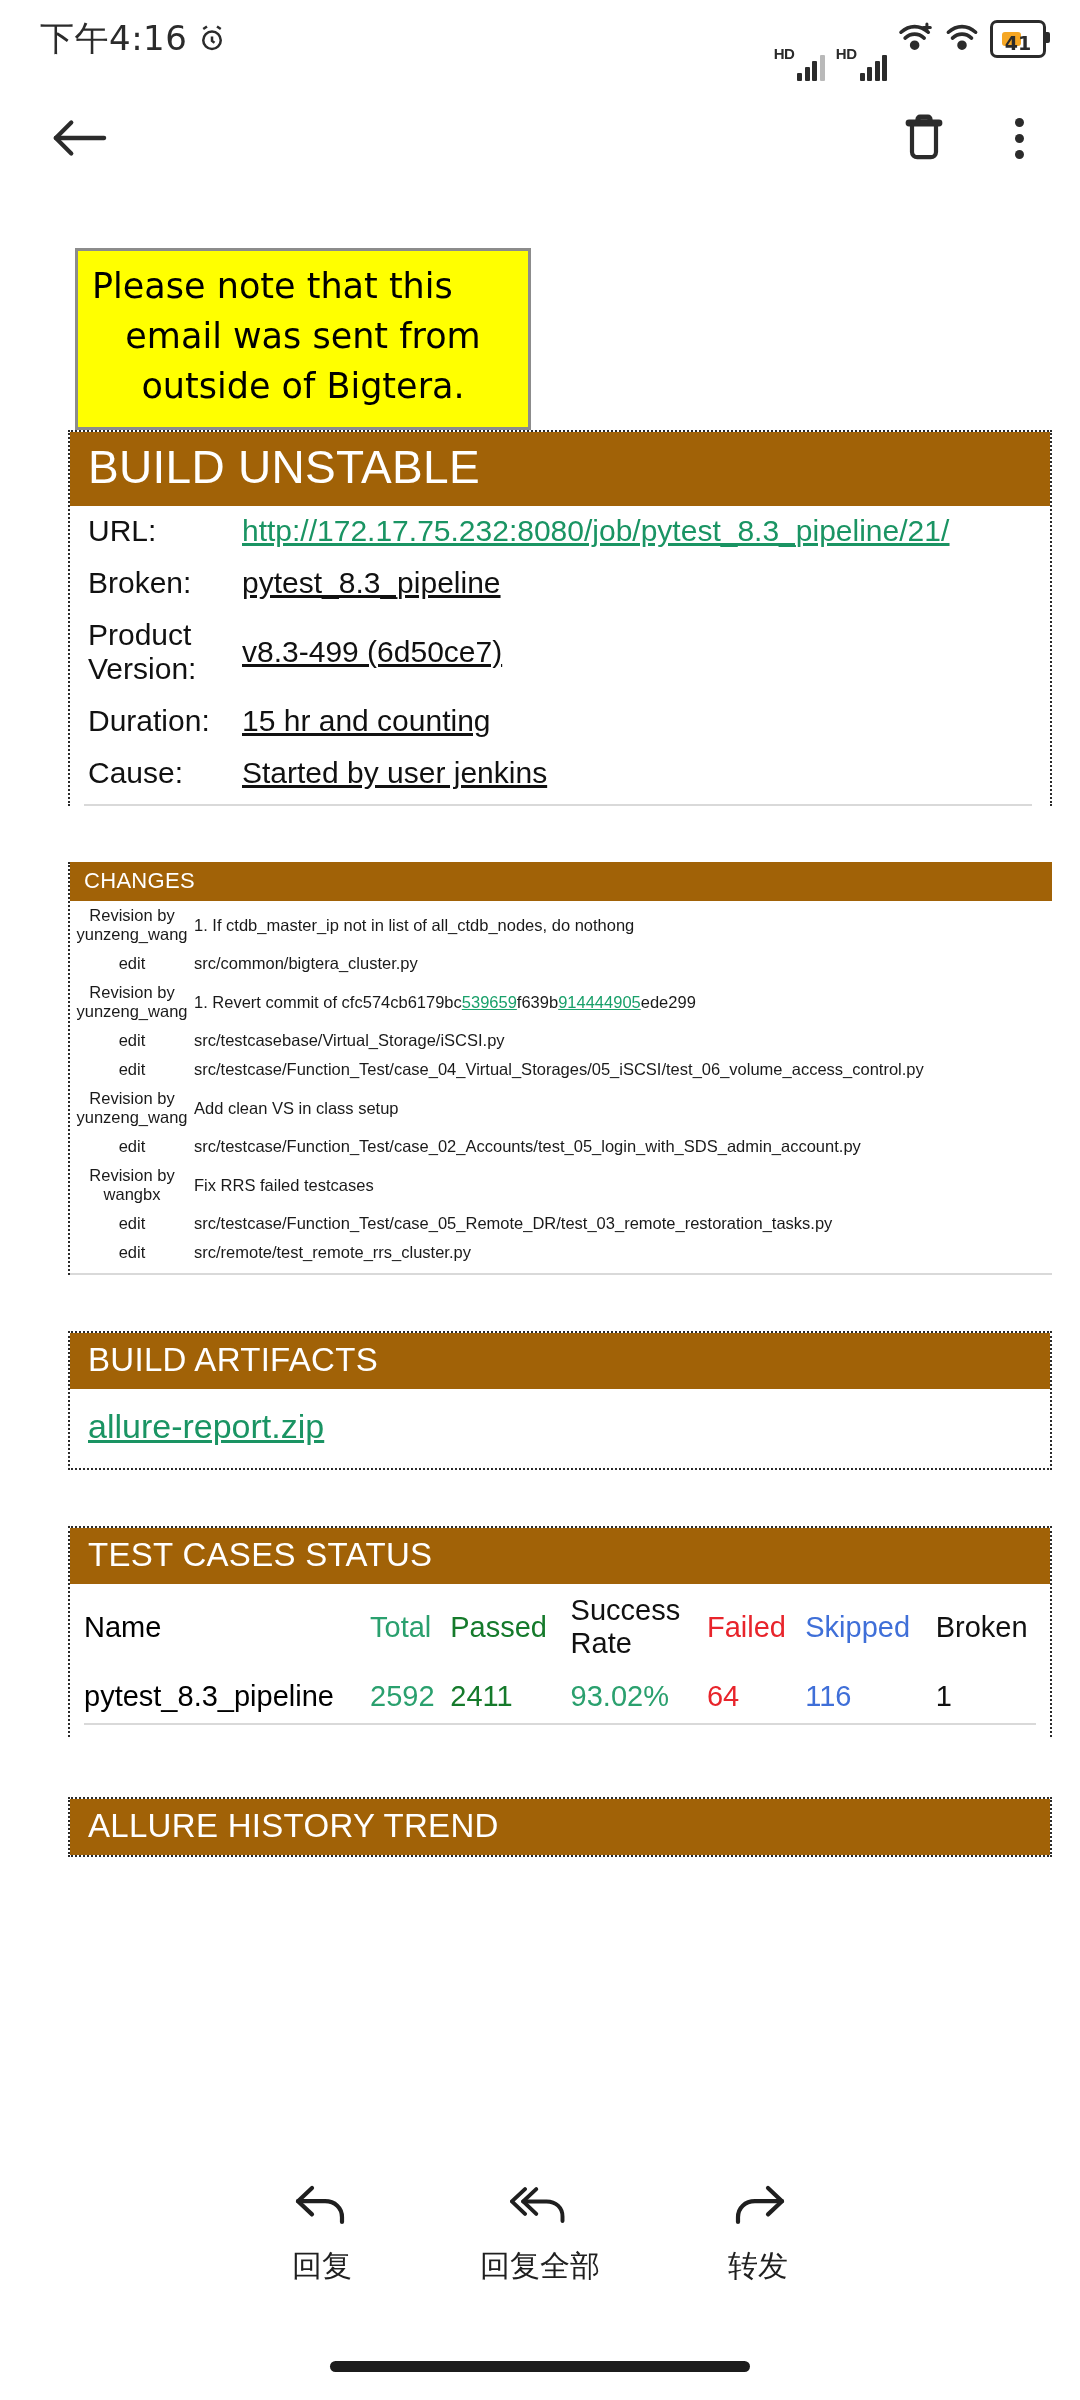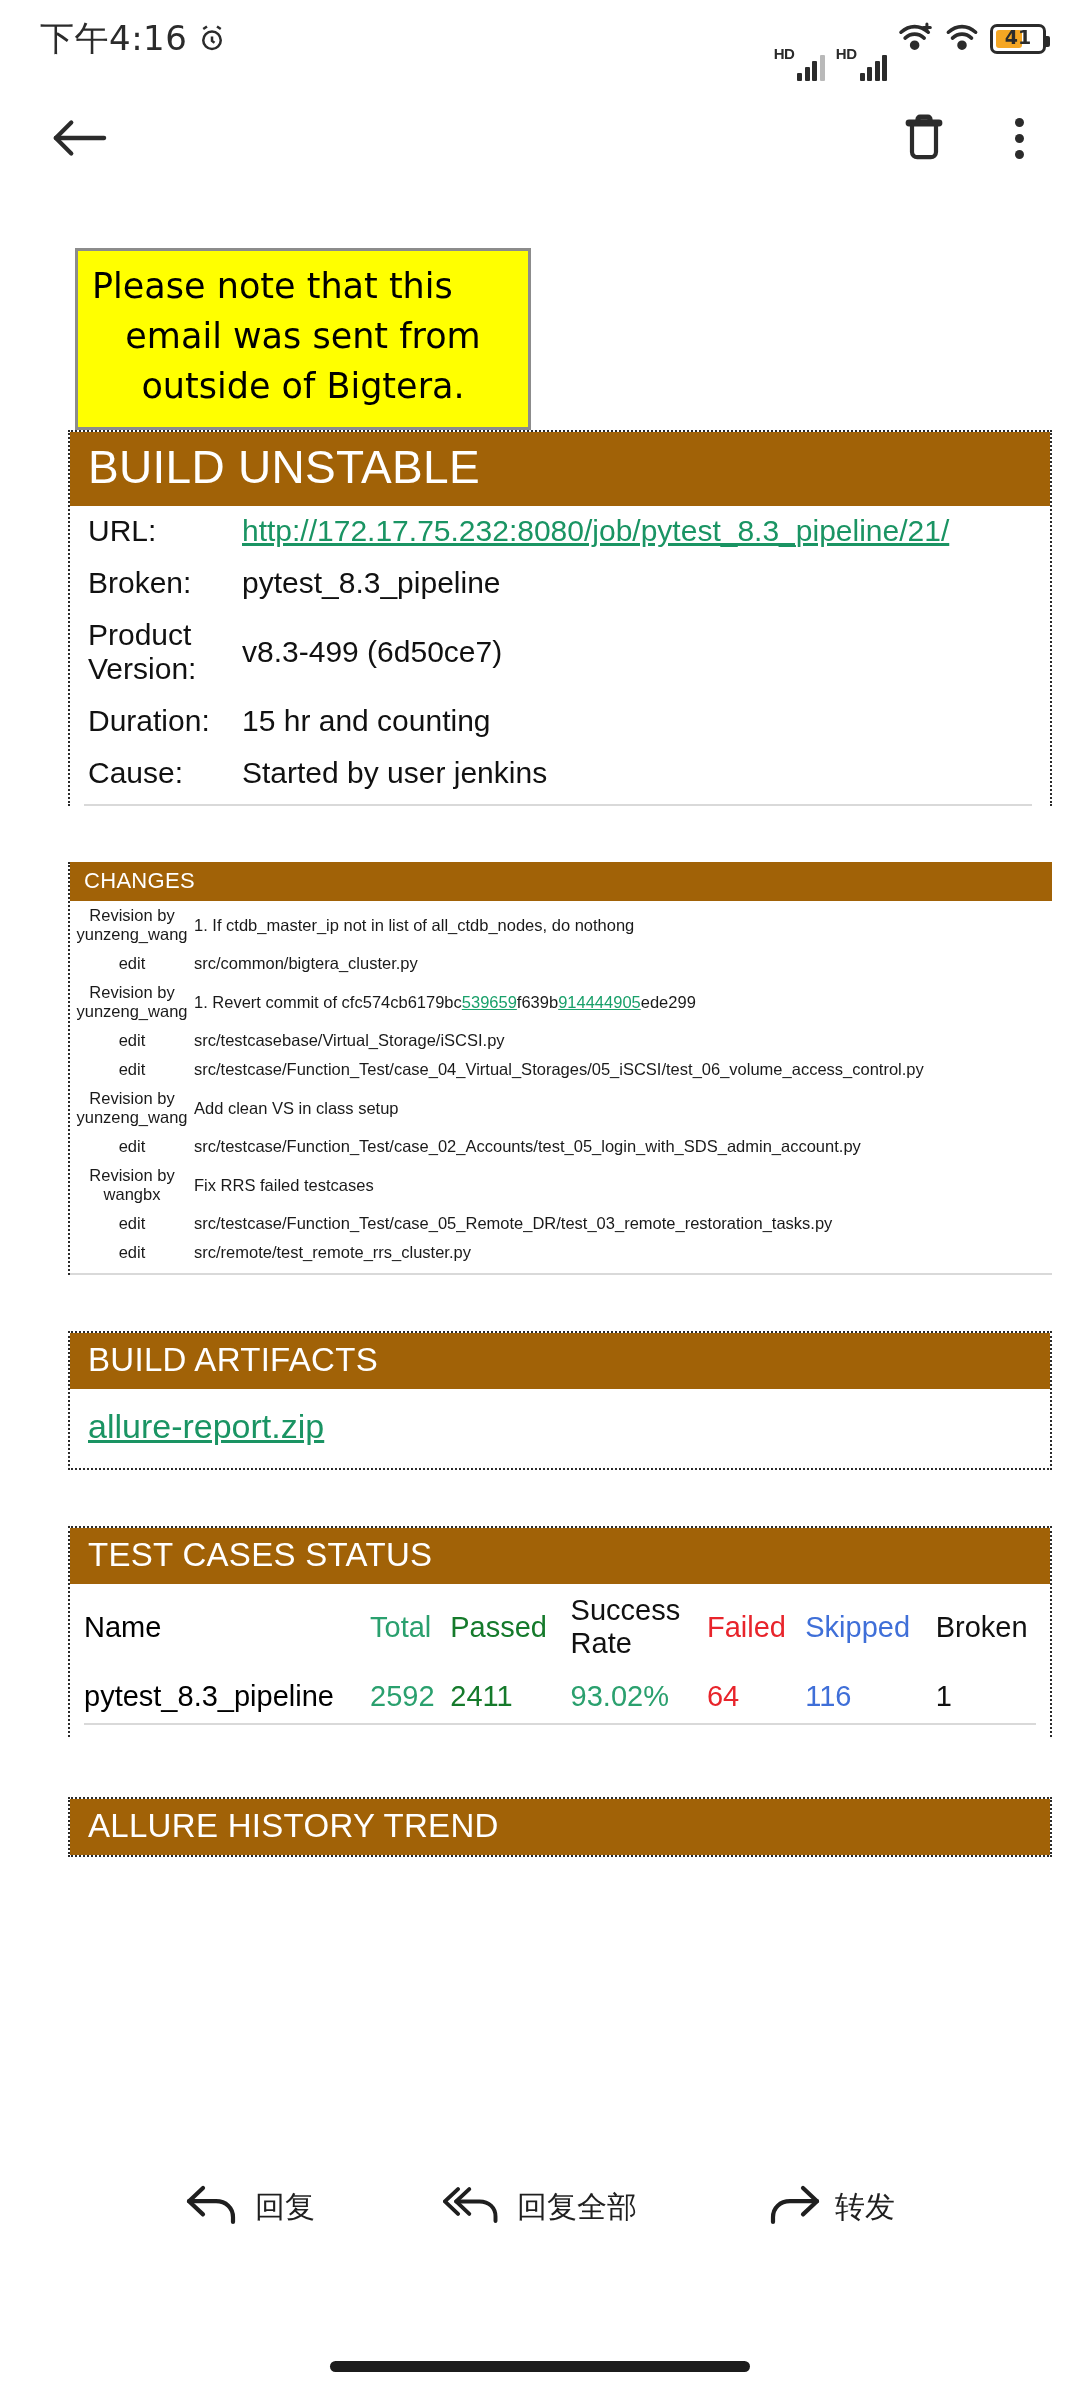--- a/index.html
+++ b/index.html
@@ -31,22 +31,22 @@
     line-height: 1; margin-bottom: 20px; color:#2b2b2b;
   }
   .bars { display: flex; align-items: flex-end; gap: 2.5px; height: 30px; }
   .bars i { width: 5px; background: #2b2b2b; border-radius: 1px; display:block; }
   .bars i:nth-child(1){ height: 8px; }
   .bars i:nth-child(2){ height: 14px; }
   .bars i:nth-child(3){ height: 20px; }
   .bars i:nth-child(4){ height: 26px; }
   .bars.dim i:nth-child(4){ background:#b9b9b9; }
   .battery {
-    width: 56px; height: 30px; border: 3px solid #2b2b2b; border-radius: 7px;
-    position: relative; display: flex; align-items: flex-end; padding: 3px;
+    width: 56px; height: 38px; border: 3px solid #2b2b2b; border-radius: 7px;
+    position: relative; display: flex; align-items: flex-start; padding: 9px;
   }
   .battery:after {
     content:""; position: absolute; right: -7px; top: 9px;
     width: 4px; height: 11px; background: #2b2b2b; border-radius: 0 2px 2px 0;
   }
   .battery .fill {
     background: #f5a623; height: 100%; width: 58%; border-radius: 3px;
     display:flex; align-items:center; justify-content:center;
   }
   .battery .lvl {
@@ -109,21 +109,21 @@
     padding: 10px 0 13px 18px;
   }
 
   
   table.info { width: 100%; border-collapse: collapse; }
   table.info td {
     font-size: 30px; color: #111; padding: 8px 0 10px 0;
     vertical-align: middle; font-family: "Liberation Sans", sans-serif;
   }
   table.info td.k { width: 168px; padding-left: 18px; }
-  table.info td.v { padding-left: 4px; }
+  table.info td.v { padding-left: 4px; text-decoration: underline; }
   .link { color: #1a9463; text-decoration: underline; word-break: break-all; }
   .info-rule { border-bottom: 2px solid #d9d9d9; margin: 4px 18px 0 14px; }
 
   
   table.changes { width: 100%; border-collapse: collapse; background: #fff; }
   table.changes td {
     font-size: 16.5px; color: #1a1a1a; padding: 5px 0;
     vertical-align: middle; line-height: 19px;
   }
   table.changes td.who {
@@ -162,21 +162,21 @@
   .gap-md { height: 56px; }
   .gap-lg { height: 60px; }
 
   
   .actionbar {
     position: absolute; left: 0; right: 0; bottom: 0;
     height: 270px; background: #ffffff;
     display: flex; align-items: flex-start; justify-content: center;
     gap: 128px; padding-top: 52px;
   }
-  .action { display: flex; flex-direction: row; align-items: center; gap: 14px; }
+  .action { display: flex; flex-direction: column; align-items: center; gap: 14px; }
   .action-label {
     font-size: 30px; color: #1f1f1f;
     font-family: "DejaVu Sans", sans-serif;
   }
   .homebar {
     position: absolute; bottom: 28px; left: 50%; transform: translateX(-50%);
     width: 420px; height: 11px; border-radius: 6px; background: #1c1c1c;
   }
 </style>
 </head>

